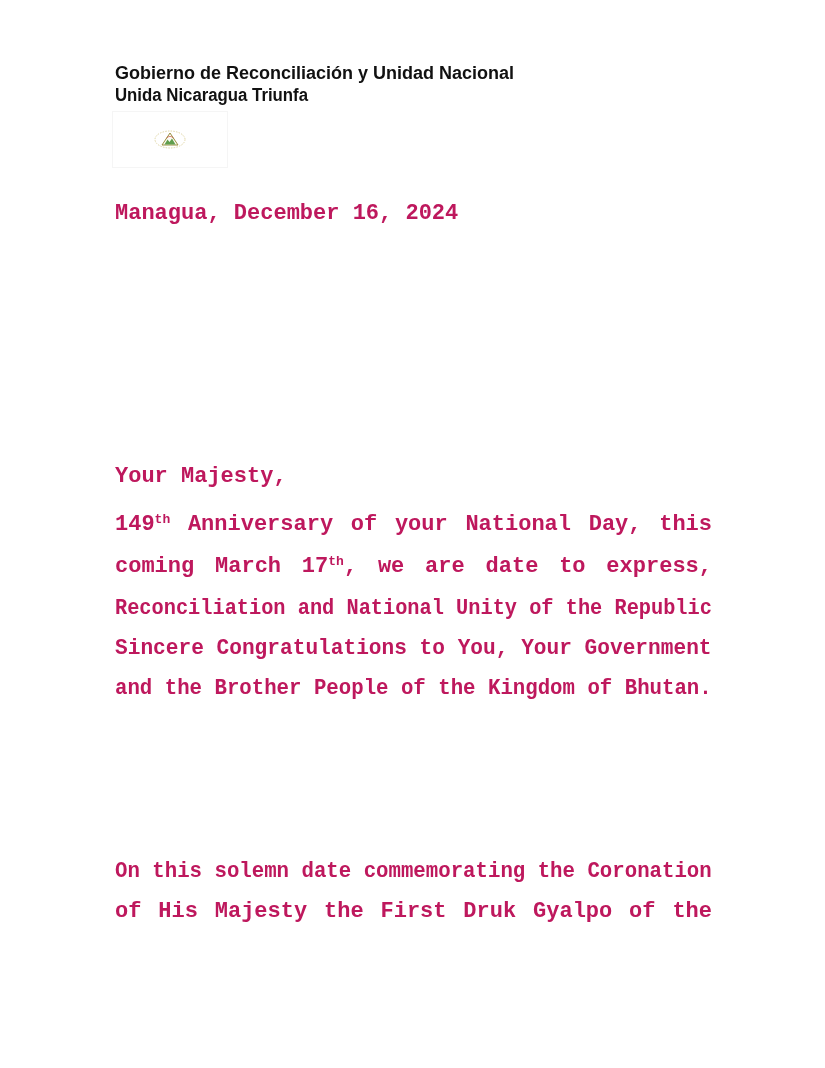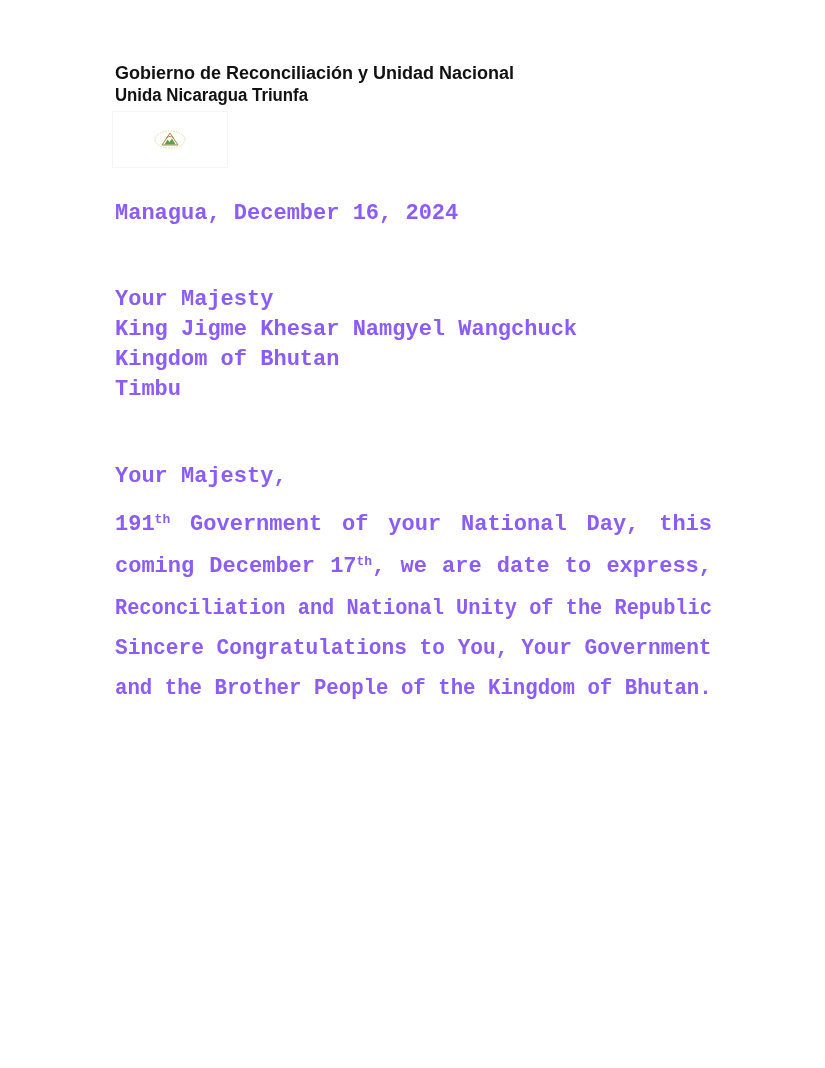--- a/index.html
+++ b/index.html
@@ -21,21 +21,21 @@
   .cline{white-space:nowrap;}
   .cline.l1{width:398px;}
   .cline.l2{width:193px;}
   
   .flag{position:absolute;left:113px;top:112px;width:114px;height:55px;outline:1px solid rgba(0,0,0,0.04);}
   .flag .stripe-top{position:absolute;left:0;top:0;width:114px;height:17px;}
   .flag .stripe-mid{position:absolute;left:0;top:17px;width:114px;height:21px;background:#fff;}
   .flag .stripe-bot{position:absolute;left:0;top:38px;width:114px;height:17px;}
   .flag svg{position:absolute;left:41px;top:18px;}
   
-  .mono{font-weight:bold;color:#8b5cf6;}
+  .mono{font-weight:bold;color:#be185d;}
   .dateline{position:absolute;left:115px;top:199px;font-size:22px;line-height:30px;white-space:nowrap;}
   .recipient{position:absolute;left:115px;top:285px;font-size:22px;line-height:30px;}
   .salutation{position:absolute;left:115px;top:462px;font-size:22px;line-height:30px;white-space:nowrap;}
   .para{position:absolute;left:115px;width:597px;font-size:22px;line-height:40px;}
   .para1{top:505px;}
   .para2{top:852px;}
   .jline{width:597px;text-align:justify;text-align-last:justify;}
   .sup{font-size:13px;position:relative;top:-7px;margin-top:20px;}
 </style>
 </head>
@@ -55,31 +55,29 @@
     <svg width="32" height="19" viewBox="0 0 32 19">
       <ellipse cx="16" cy="9.5" rx="15" ry="8.5" fill="none" stroke="#d8cb90" stroke-width="0.9" stroke-dasharray="1.5 1.2" opacity="0.9"></ellipse>
       <polygon points="8,15 24,15 16,3" fill="#fbfaf2" stroke="#9a8f3e" stroke-width="1"></polygon>
       <path d="M10.5,14.5 L13.5,9.5 L15.5,12 L18,8.5 L21.5,14.5 Z" fill="#5f9e4c"></path>
       <path d="M12.5,8 Q16,4.8 19.5,8" fill="none" stroke="#c04a3a" stroke-width="0.8" opacity="0.8"></path>
     </svg>
   </div>
 
   <div class="dateline mono">Managua, December 16, 2024</div>
 
-  <div class="recipient mono">
-    <div>Your Majesty</div>
-    <div>King Jigme Khesar Namgyel Wangchuck</div>
-    <div>Kingdom of Bhutan</div>
-    <div>Timbu</div>
-  </div>
 
   <div class="salutation mono">Your Majesty,</div>
 
   <div class="para para1 mono">
-    <div class="jline fitline" style=""><span>191</span><span class="sup">th</span><span> Government of your National Day, this</span></div>
-    <div class="jline fitline" style=""><span>coming December 17</span><span class="sup">th</span><span>, we are date to express,</span></div>
+    <div class="jline fitline" style=""><span>149</span><span class="sup">th</span><span> Anniversary of your National Day, this</span></div>
+    <div class="jline fitline" style=""><span>coming March 17</span><span class="sup">th</span><span>, we are date to express,</span></div>
     <div class="jline fitline" style="white-space: nowrap; transform-origin: 0px 50%; transform: scaleX(0.92272); text-align: left; text-align-last: left;">Reconciliation and National Unity of the Republic</div>
     <div class="jline fitline" style="white-space: nowrap; transform-origin: 0px 50%; transform: scaleX(0.961353); text-align: left; text-align-last: left;">Sincere Congratulations to You, Your Government</div>
     <div class="jline fitline" style="white-space: nowrap; transform-origin: 0px 50%; transform: scaleX(0.94164); text-align: left; text-align-last: left;">and the Brother People of the Kingdom of Bhutan.</div>
   </div>
 
+  <div class="para para2 mono">
+    <div class="jline fitline" style="white-space: nowrap; transform-origin: 0px 50%; transform: scaleX(0.94164); text-align: left; text-align-last: left;">On this solemn date commemorating the Coronation</div>
+    <div class="jline fitline" style="">of His Majesty the First Druk Gyalpo of the</div>
+  </div>
 
 </div>
 
 </body></html>

